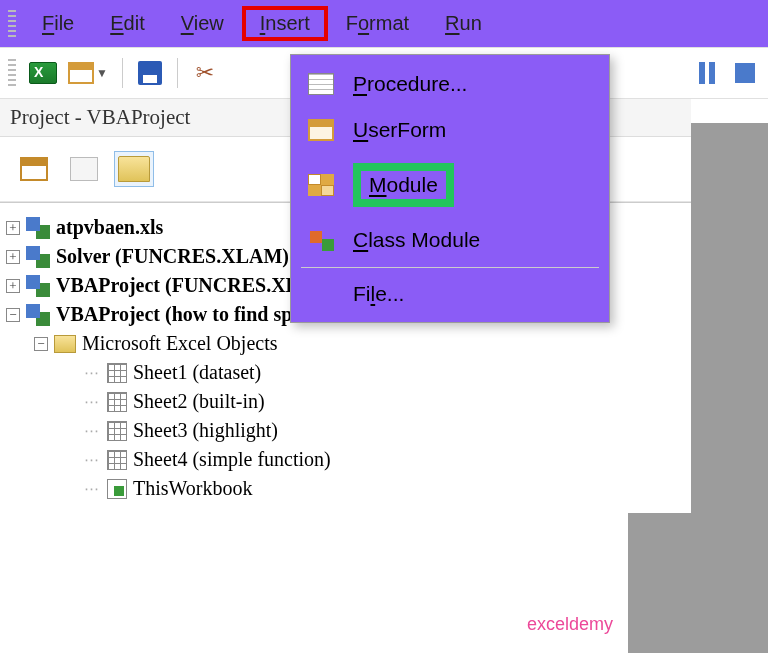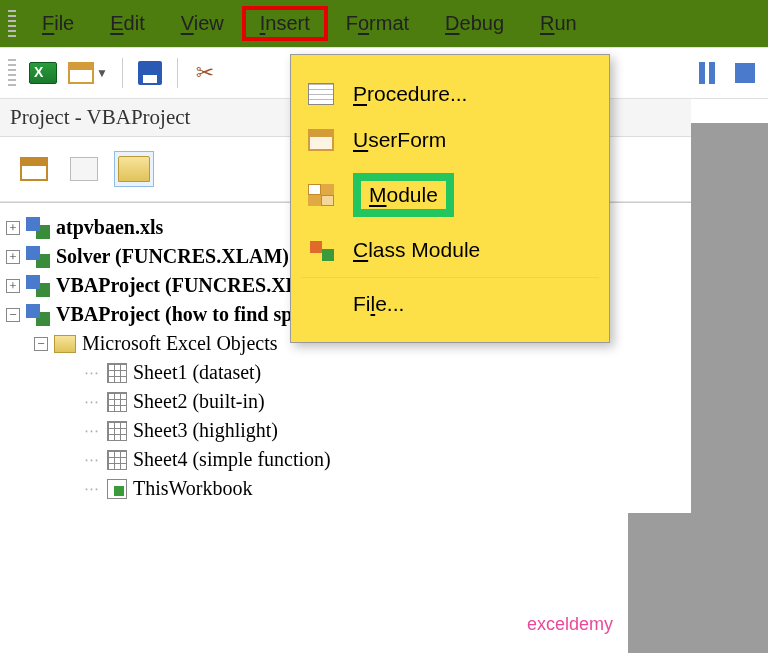--- a/index.html
+++ b/index.html
@@ -10,21 +10,21 @@
     background: #fff;
     width: 768px;
     height: 653px;
     overflow: hidden;
     position: relative;
   }
   .menubar {
     display: flex;
     align-items: center;
     padding: 6px 4px;
-    background: #4d7c0f;
+    background: #8b5cf6;
     border-bottom: 1px solid #e0e0e0;
   }
   .grip {
     width: 8px;
     height: 28px;
     background: repeating-linear-gradient(to bottom, #bbb 0 2px, transparent 2px 5px);
     margin: 0 8px 0 4px;
   }
   .menu-item {
     padding: 4px 18px;
@@ -128,25 +128,25 @@
   .indent-1 { padding-left: 28px !important; }
   .indent-2 { padding-left: 78px !important; }
   .dots { color:#aaa; letter-spacing:4px; font-size:15px; margin-right:-2px; }
 
   
   .dropdown {
     position: absolute;
     left: 290px;
     top: 54px;
     width: 320px;
-    background: #fde047;
+    background: #8b5cf6;
     border: 1px solid #9a9a9a;
     box-shadow: 4px 4px 10px rgba(0,0,0,0.25);
     z-index: 50;
-    padding: 16px 0;
+    padding: 6px 0;
   }
   .dd-item {
     display:flex; align-items:center; gap:18px;
     padding: 10px 16px;
     font-size: 21px;
   }
   .dd-item.highlighted .dd-label {
     border: 8px solid #22c55e;
     padding: 2px 8px;
     text-align: center;
@@ -182,21 +182,20 @@
 </head>
 <body>
 
 <div class="menubar">
   <div class="grip"></div>
   <div class="menu-item"><span class="underline">F</span><span></span>ile</div>
   <div class="menu-item"><span class="underline">E</span>dit</div>
   <div class="menu-item"><span class="underline">V</span>iew</div>
   <div class="menu-item menu-insert"><span class="underline">I</span>nsert</div>
   <div class="menu-item">F<span class="underline">o</span>rmat</div>
-  <div class="menu-item"><span class="underline">D</span>ebug</div>
   <div class="menu-item"><span class="underline">R</span>un</div>
 </div>
 
 <div class="toolbar">
   <div class="tb-grip"></div>
   <div class="tb-btn">
       <div class="excel-icon"></div>
     </div>
   <div class="tb-btn" style="width:auto;padding:0 4px">
       <div class="form-icon"></div>

